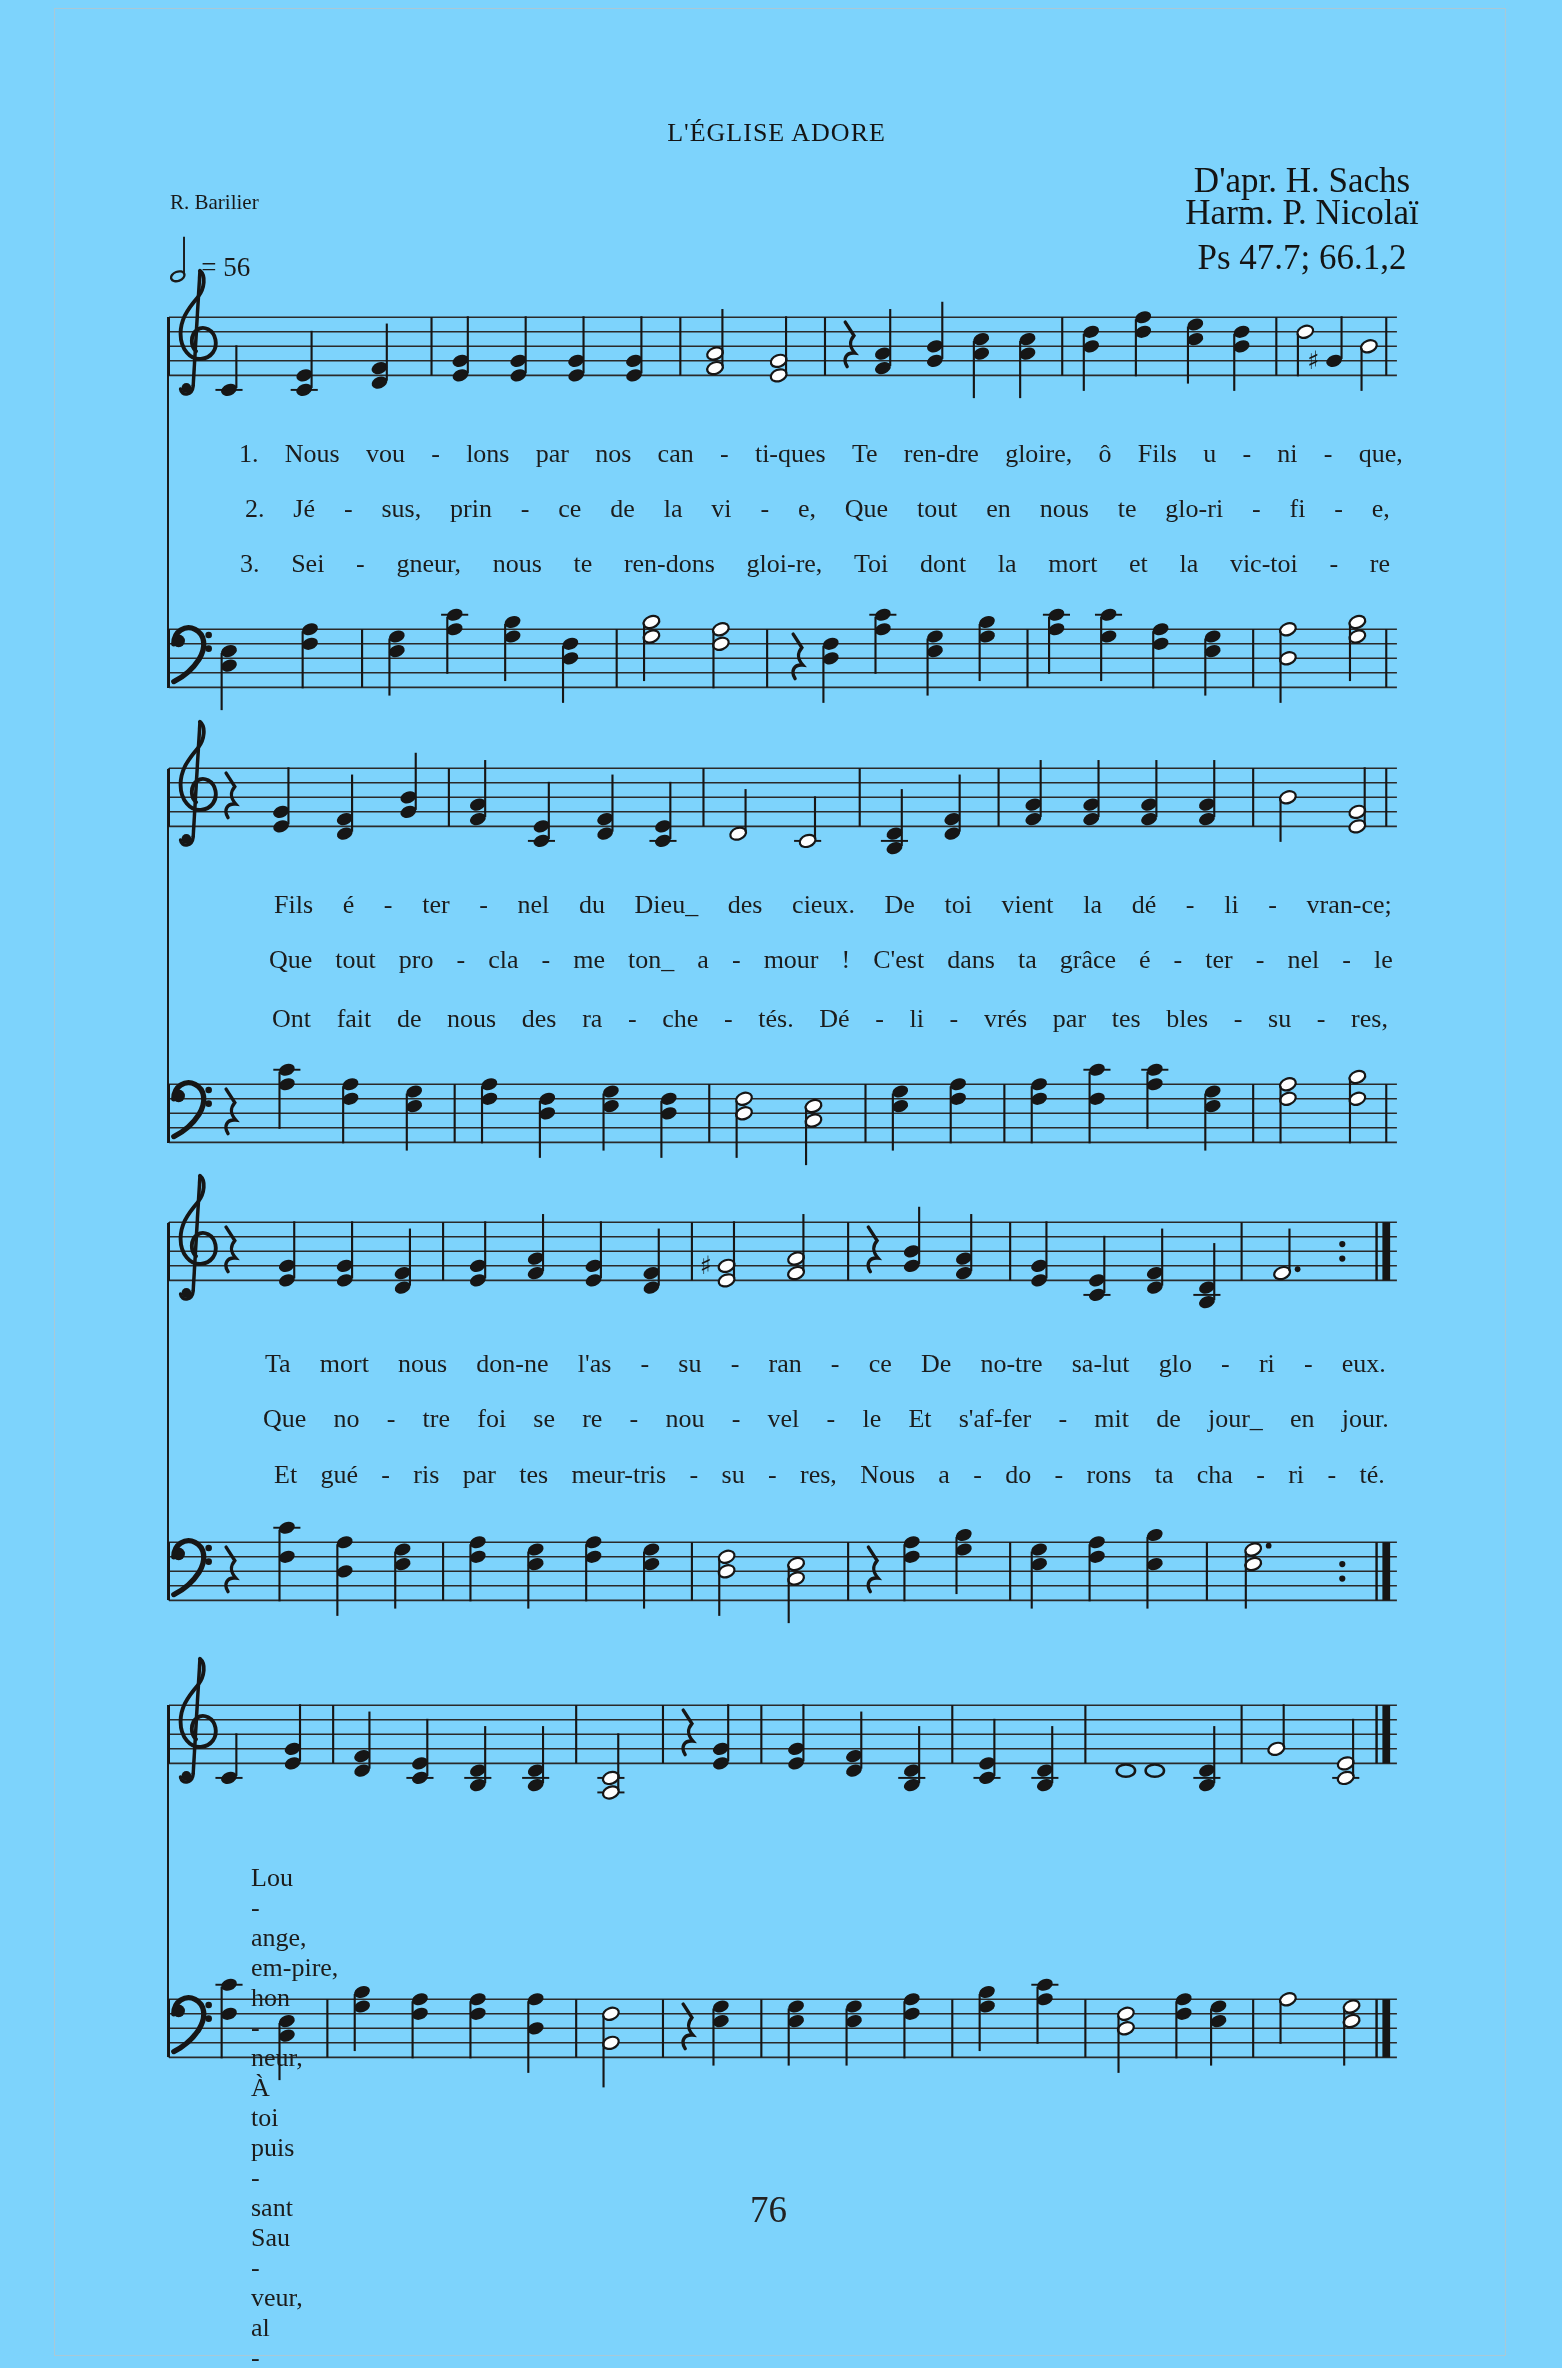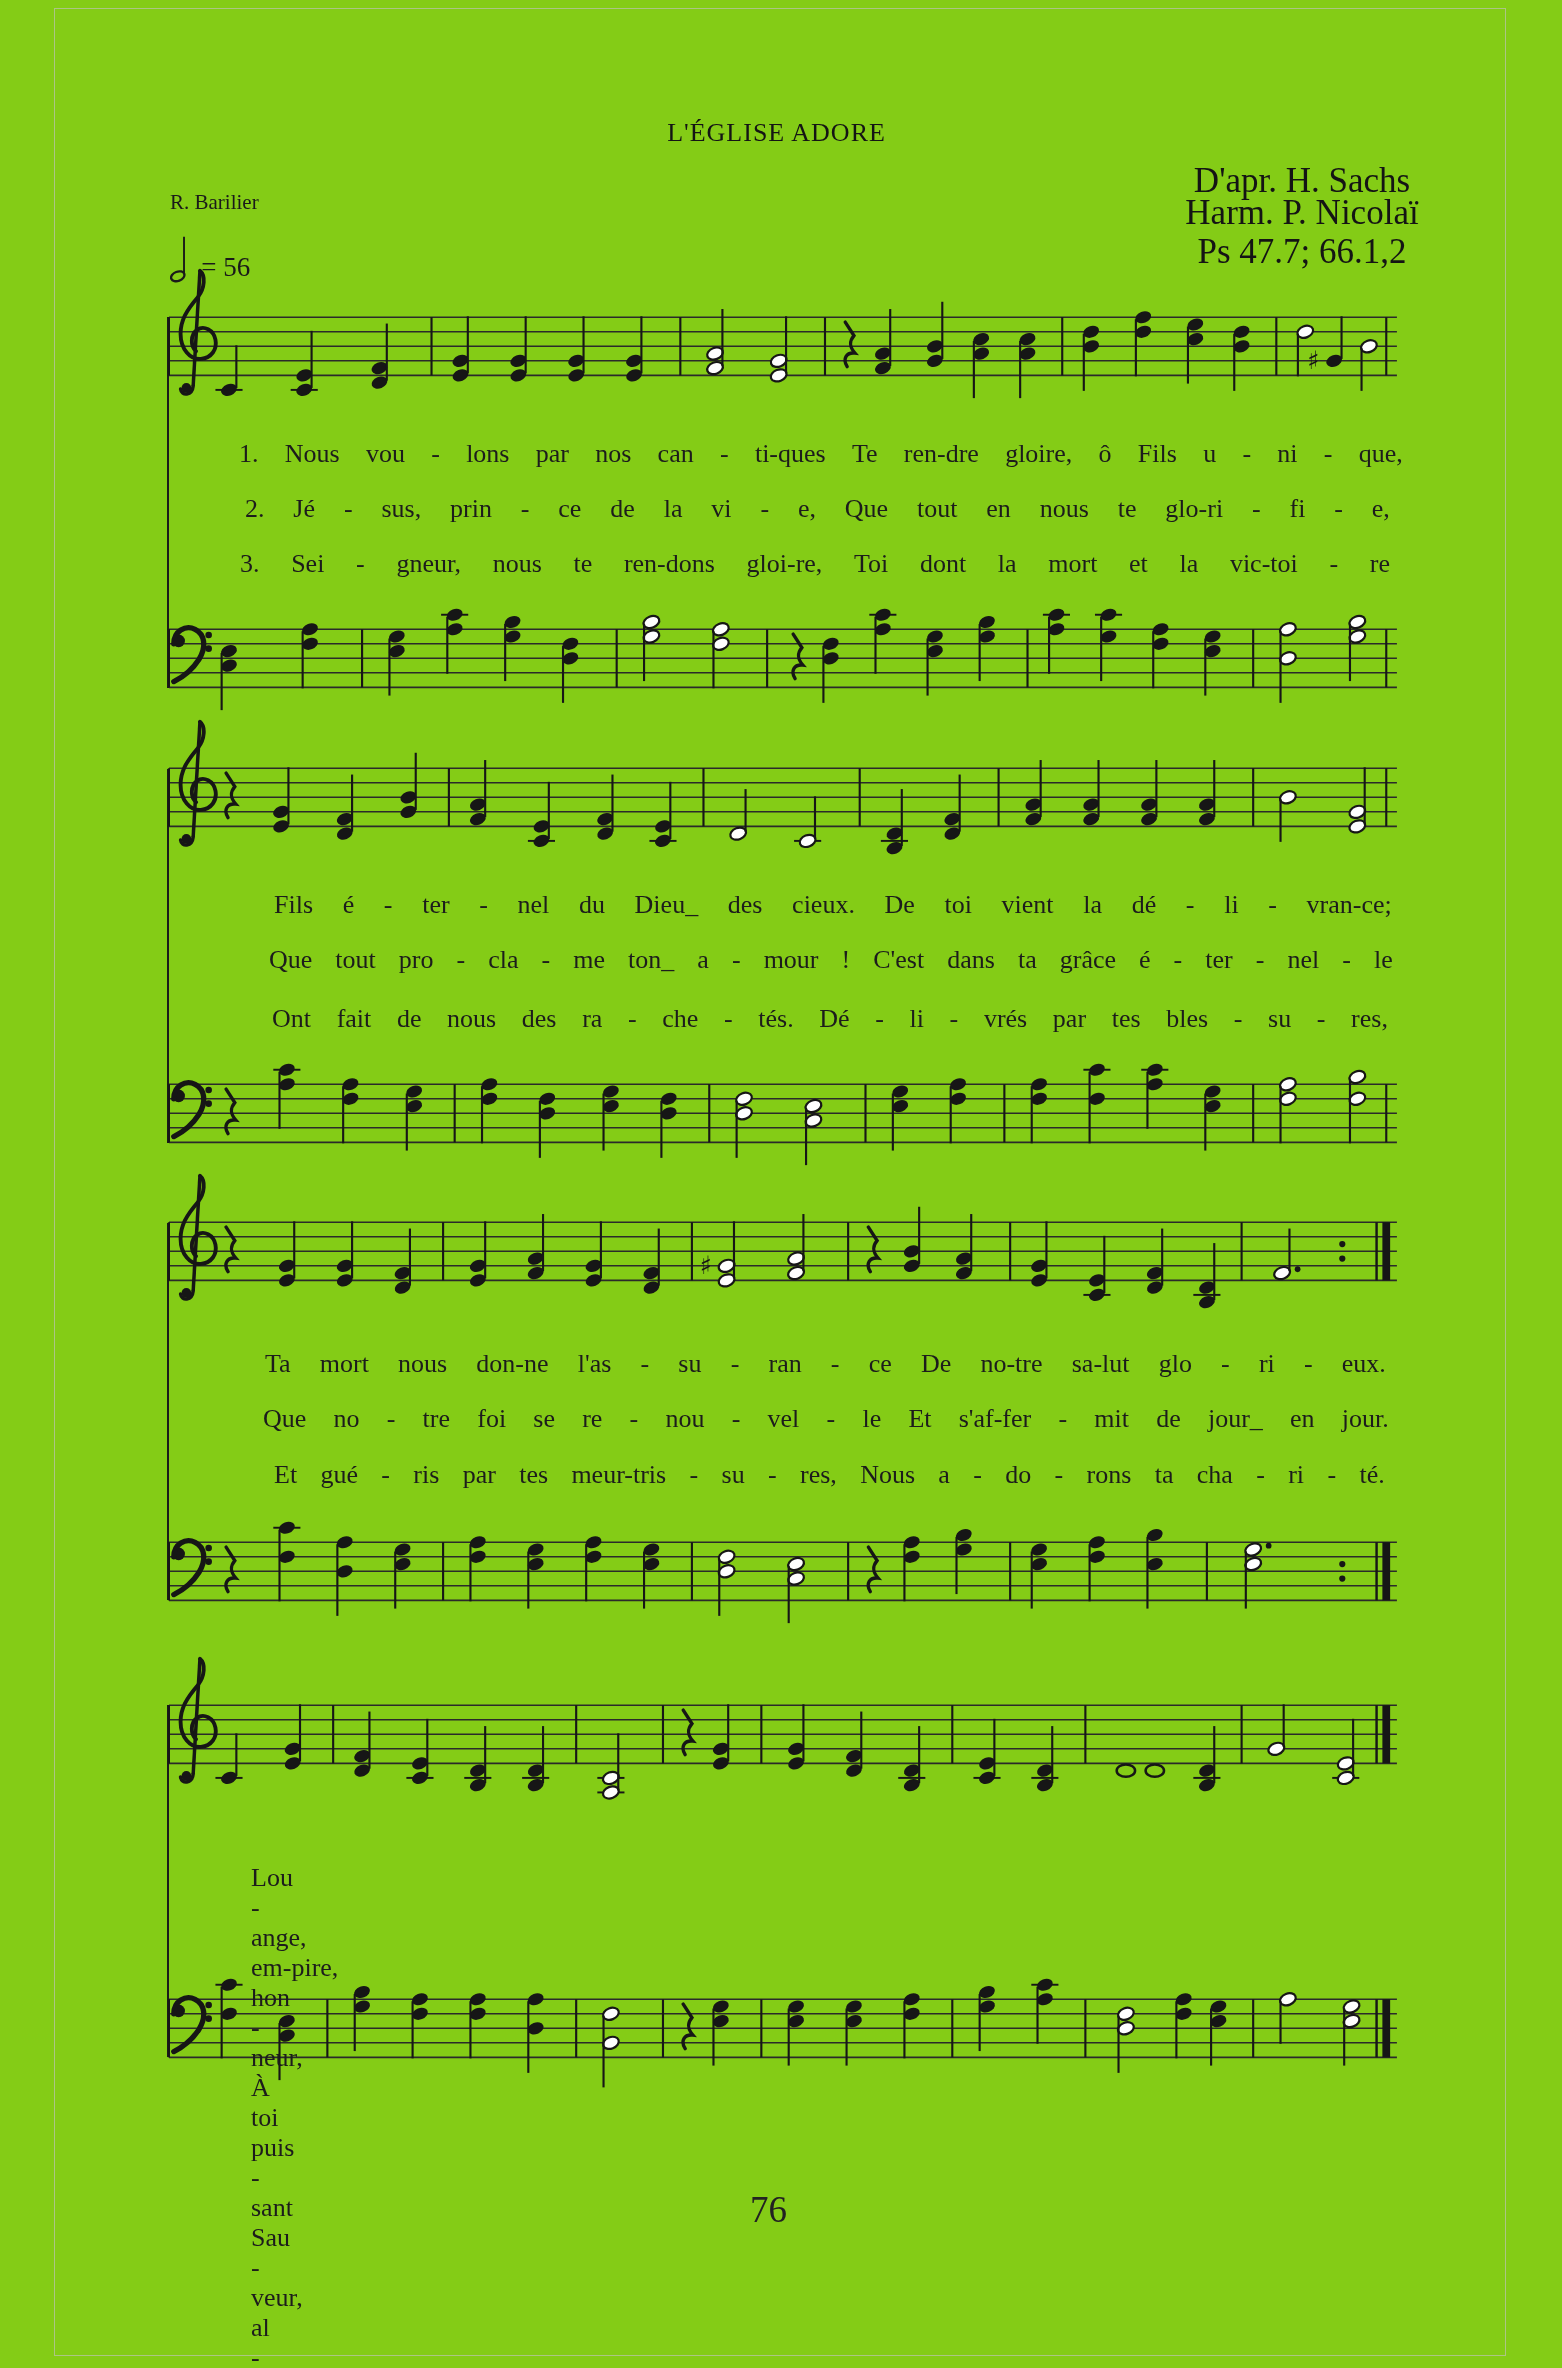--- a/index.html
+++ b/index.html
@@ -1,40 +1,40 @@
 <!DOCTYPE html>
 <html><head>
 <meta charset="utf-8">
 <style>
   html,body{margin:0;padding:0;background:#e8e8e8;}
   .page{
     position:relative;
     width:1562px;height:2369px;
-    background:#84cc16;
+    background:#7dd3fc;
     font-family:"Liberation Serif", serif;
     color:#1a1a1a;
     overflow:hidden;
   }
   .scan-frame{
     position:absolute;left:54px;top:7.8px;width:1450px;height:2346px;
     border:1px solid #c2c2c2;opacity:.65;pointer-events:none;
   }
   .abs{position:absolute;}
   .section-head{
     width:679px;left:437px;top:118px;text-align:center;
     font-size:26px;letter-spacing:1px;color:#141414;
   }
   .hymn-title{
     width:679px;left:442px;top:149px;text-align:center;
     font-size:46px;line-height:55px;color:#101010;
   }
   .composer{left:170px;top:190px;font-size:21px;}
   .tempo{left:170px;top:233px;font-size:27px;display:flex;align-items:flex-end;gap:10px;}
   .credits{left:1142px;top:165px;width:320px;text-align:center;font-size:35px;line-height:32px;color:#141414;}
-  .credits .ps{margin-top:7px;}
+  .credits .ps{margin-top:13px;}
   .lyr{
     display:flex;justify-content:space-between;align-items:baseline;
     font-size:26px;color:#1c1c1c;white-space:nowrap;
   }
   .lyr span{flex:0 0 auto;}
   .pageno{left:0;top:2188px;width:1537px;text-align:center;font-size:37px;color:#222;}
   .sysline{position:absolute;width:1.9px;background:#1b1b1b;}
   svg.staff{position:absolute;overflow:visible;}
 </style>
 </head>

